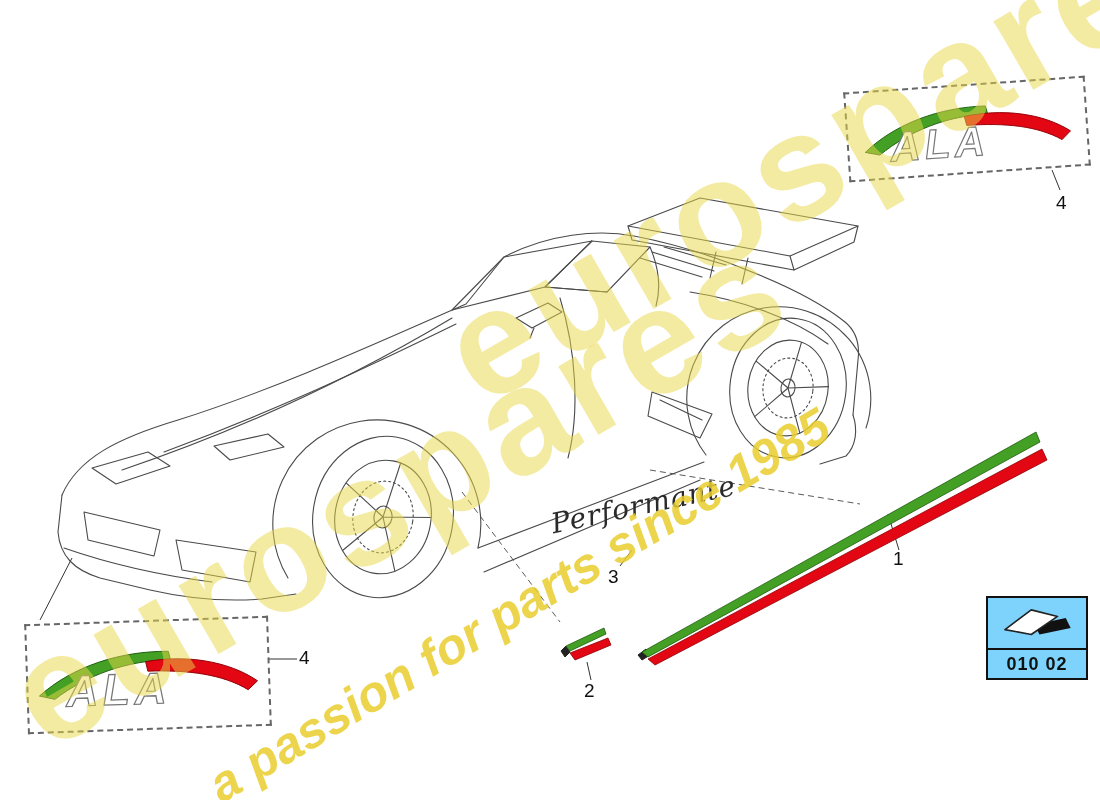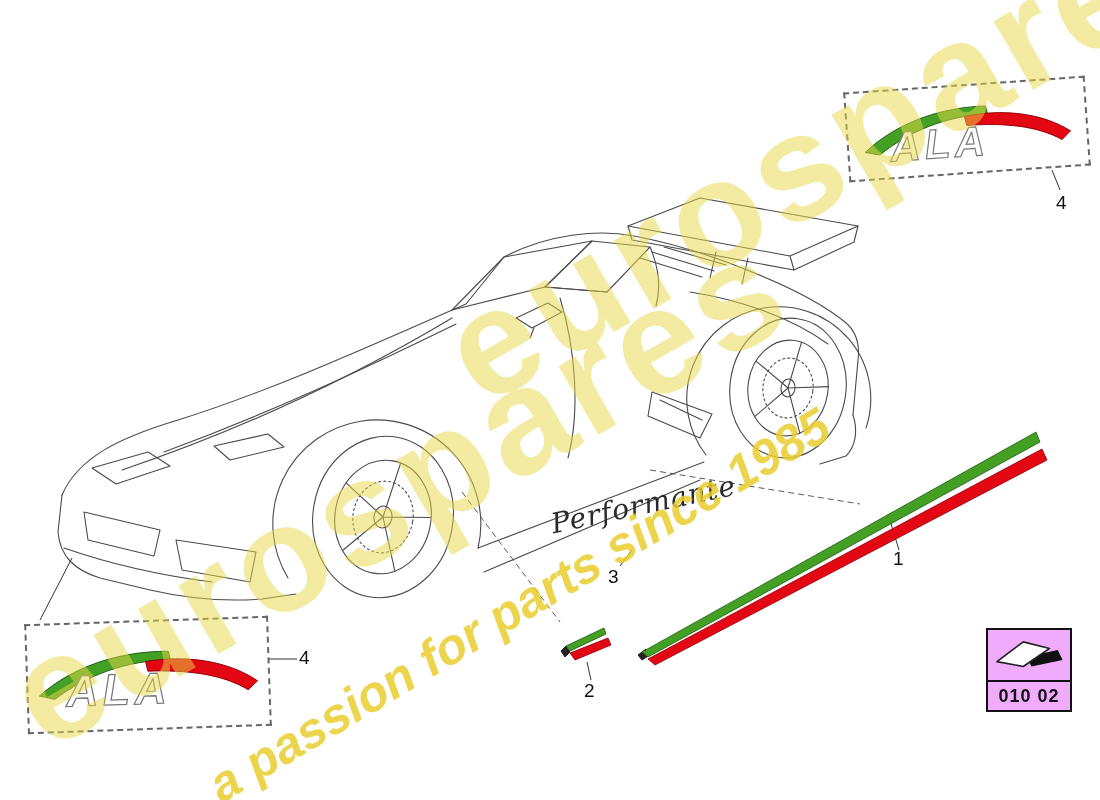--- a/index.html
+++ b/index.html
@@ -27,22 +27,22 @@
   
   .callout-box { position:absolute; border:2px dashed #666; z-index:20;
     display:flex; align-items:center; justify-content:center; padding:5px; background:transparent; }
   .box-top-right { left:846px; top:84px; width:242px; height:90px; transform:rotate(-4deg); }
   .box-bottom-left { left:26px; top:620px; width:244px; height:110px; transform:rotate(-2deg); }
   .callout-box svg { width:100%; height:100%; }
   .ala-text { font-family:"Liberation Sans", sans-serif; font-weight:bold; font-style:italic;
     font-size:46px; letter-spacing:5px; fill:#ffffff; stroke:#777; stroke-width:1.3px; }
 
   
-  .code-box { position:absolute; left:986px; top:628px; width:86px; z-index:30;
-    border:2px solid #111; background:#f0abfc; }
+  .code-box { position:absolute; left:986px; top:596px; width:102px; z-index:30;
+    border:2px solid #111; background:#7dd3fc; }
   .code-box .icon-area { height:52px; display:flex; align-items:center; justify-content:center;
     border-bottom:2px solid #111; }
   .code-box .icon-area svg { width:84px; height:46px; }
   .code-box .code-text { height:28px; display:flex; align-items:center; justify-content:center;
     font-weight:bold; font-size:18px; letter-spacing:1px; color:#111; }
 
   
   .wm { position:absolute; z-index:40; pointer-events:none; white-space:nowrap;
     transform-origin:left bottom; }
   .wm-brand { left:65px; top:610px; transform:rotate(-30deg);

